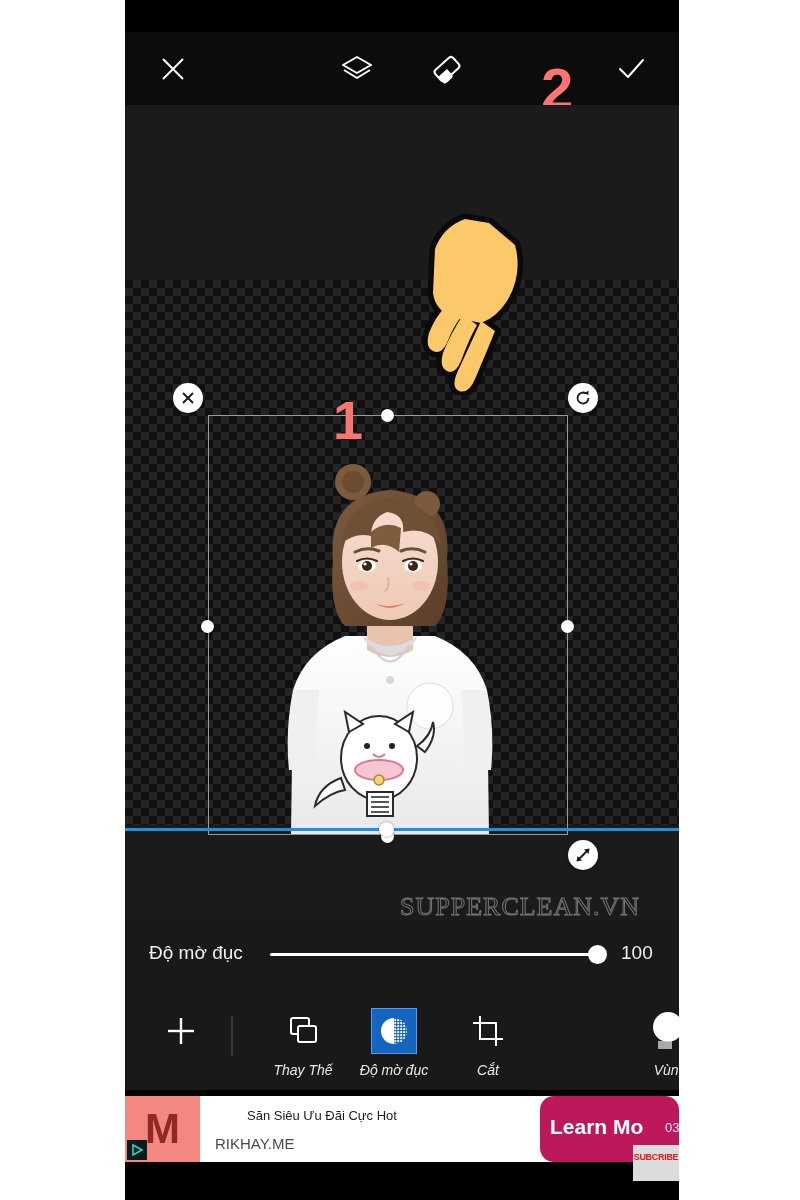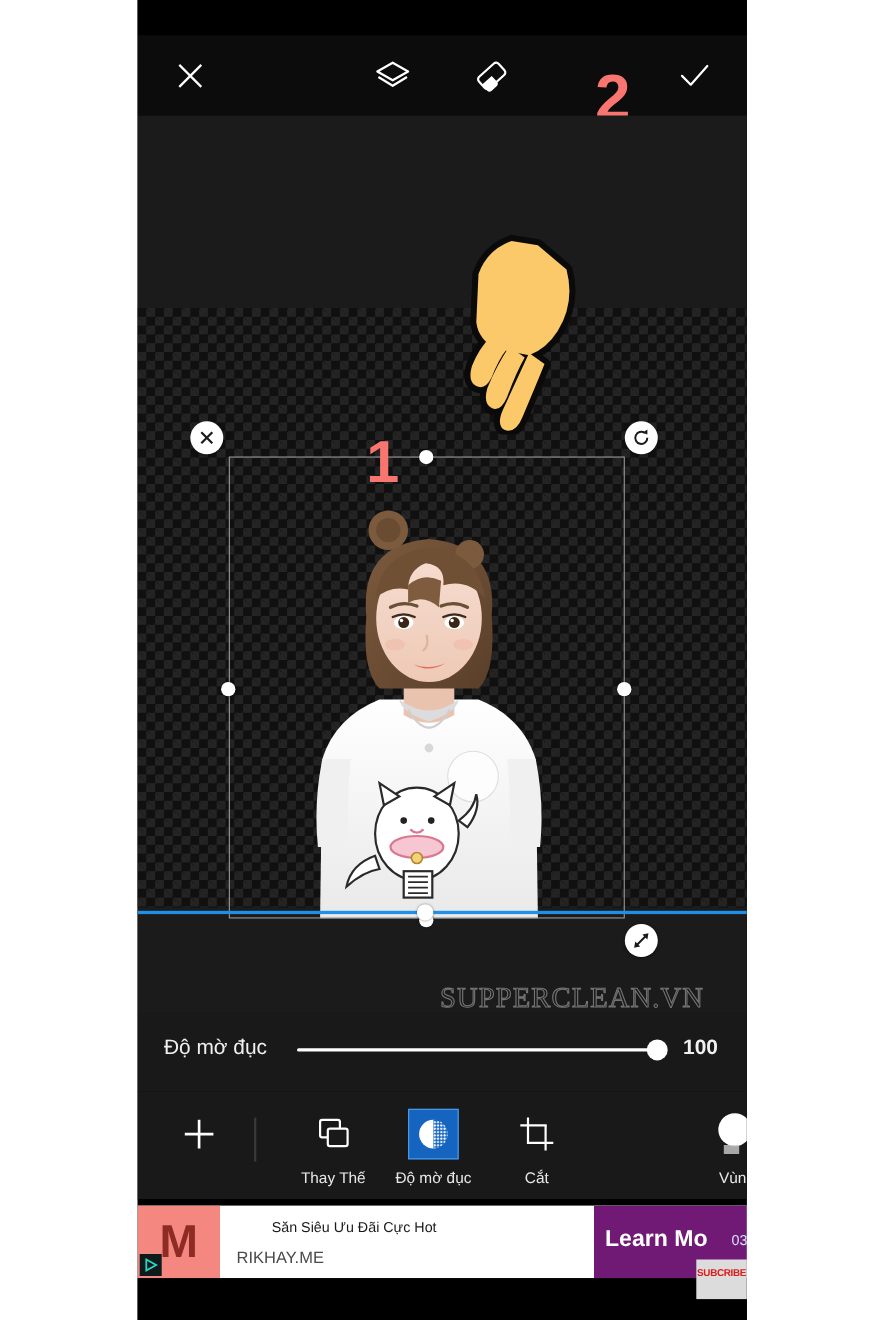--- a/index.html
+++ b/index.html
@@ -60,43 +60,43 @@
 
   
   .watermark{position:absolute;left:275px;top:755px;z-index:9;font-family:"Liberation Serif",serif;font-size:26px;letter-spacing:1px;
      color:transparent;-webkit-text-stroke:1px rgba(190,190,190,.55);white-space:nowrap;margin-top:32px;}
 
   
   .slider-row{position:absolute;left:0;top:920px;width:554px;height:72px;background:#191919;}
   .slider-label{position:absolute;left:24px;top:22px;color:#f0f0f0;font-size:19px;}
   .slider-track{position:absolute;left:145px;top:33px;width:330px;height:3px;background:#fff;border-radius:2px;}
   .slider-knob{position:absolute;left:463px;top:25px;width:19px;height:19px;border-radius:50%;background:#fff;}
-  .slider-value{position:absolute;left:496px;top:22px;color:#f0f0f0;font-size:19px;font-weight:bold;}
+  .slider-value{position:absolute;left:496px;top:22px;color:#f0f0f0;font-size:19px;}
 
   
   .tools-row{position:absolute;left:0;top:992px;width:554px;height:98px;background:#191919;overflow:hidden;}
   .tool{position:absolute;top:8px;width:76px;height:88px;display:flex;flex-direction:column;align-items:center;}
   .tool-ic{width:46px;height:46px;display:flex;align-items:center;justify-content:center;margin-top:8px;}
   .tool-ic.active{background:#1565c0;border:1px solid #4f9fe8;box-sizing:border-box;}
-  .tool-lb{color:#e8e8e8;font-size:14px;margin-top:8px;white-space:nowrap;}
+  .tool-lb{color:#e8e8e8;font-size:14px;margin-top:8px;white-space:nowrap;font-style:italic;}
   .t-add{left:18px;}
   .t-replace{left:140px;}
   .t-opacity{left:231px;}
   .t-crop{left:325px;}
   .t-flip{left:416px;}
   .t-region{left:507px;}
   .tool-divider{position:absolute;left:106px;top:24px;width:2px;height:40px;background:#3a3a3a;}
 
   
   .ad{position:absolute;left:0;top:1096px;width:554px;height:66px;background:#ffffff;overflow:hidden;}
   .ad-logo{position:absolute;left:0;top:0;width:75px;height:66px;background:#f4877f;display:flex;align-items:center;justify-content:center;}
   .ad-logo span{color:#8e2b24;font-size:42px;font-weight:bold;line-height:1;}
   .ad-title{position:absolute;left:90px;top:12px;color:#1b1b1b;font-size:13px;font-weight:normal;white-space:nowrap;margin-left:32px;}
   .ad-sub{position:absolute;left:90px;top:39px;color:#4a4a4a;font-size:15px;white-space:nowrap;}
-  .ad-cta{position:absolute;left:415px;top:0;width:139px;height:66px;background:#701a75;}
+  .ad-cta{position:absolute;left:415px;top:0;width:139px;height:66px;background:#be185d;border-radius:14px;}
   .ad-cta-lb{position:absolute;left:10px;top:19px;color:#fff;font-size:21px;font-weight:bold;white-space:nowrap;}
   .ad-timer{position:absolute;left:125px;top:24px;color:#cfe3fb;font-size:13px;}
   .adchoices{position:absolute;left:2px;top:44px;width:20px;height:20px;background:#0e1b1b;display:flex;align-items:center;justify-content:center;}
   .sub-badge{position:absolute;left:508px;top:1145px;width:46px;height:36px;background:#dcdcdc;display:flex;flex-direction:column;align-items:center;justify-content:center;z-index:20;}
   .sub-badge div{color:#e01b1b;font-size:9px;font-weight:bold;line-height:11px;letter-spacing:-0.3px;margin-top:35px;}
 
   .bottom-black{position:absolute;left:0;top:1162px;width:554px;height:38px;background:#000;}
 </style>
 </head>
 <body>

